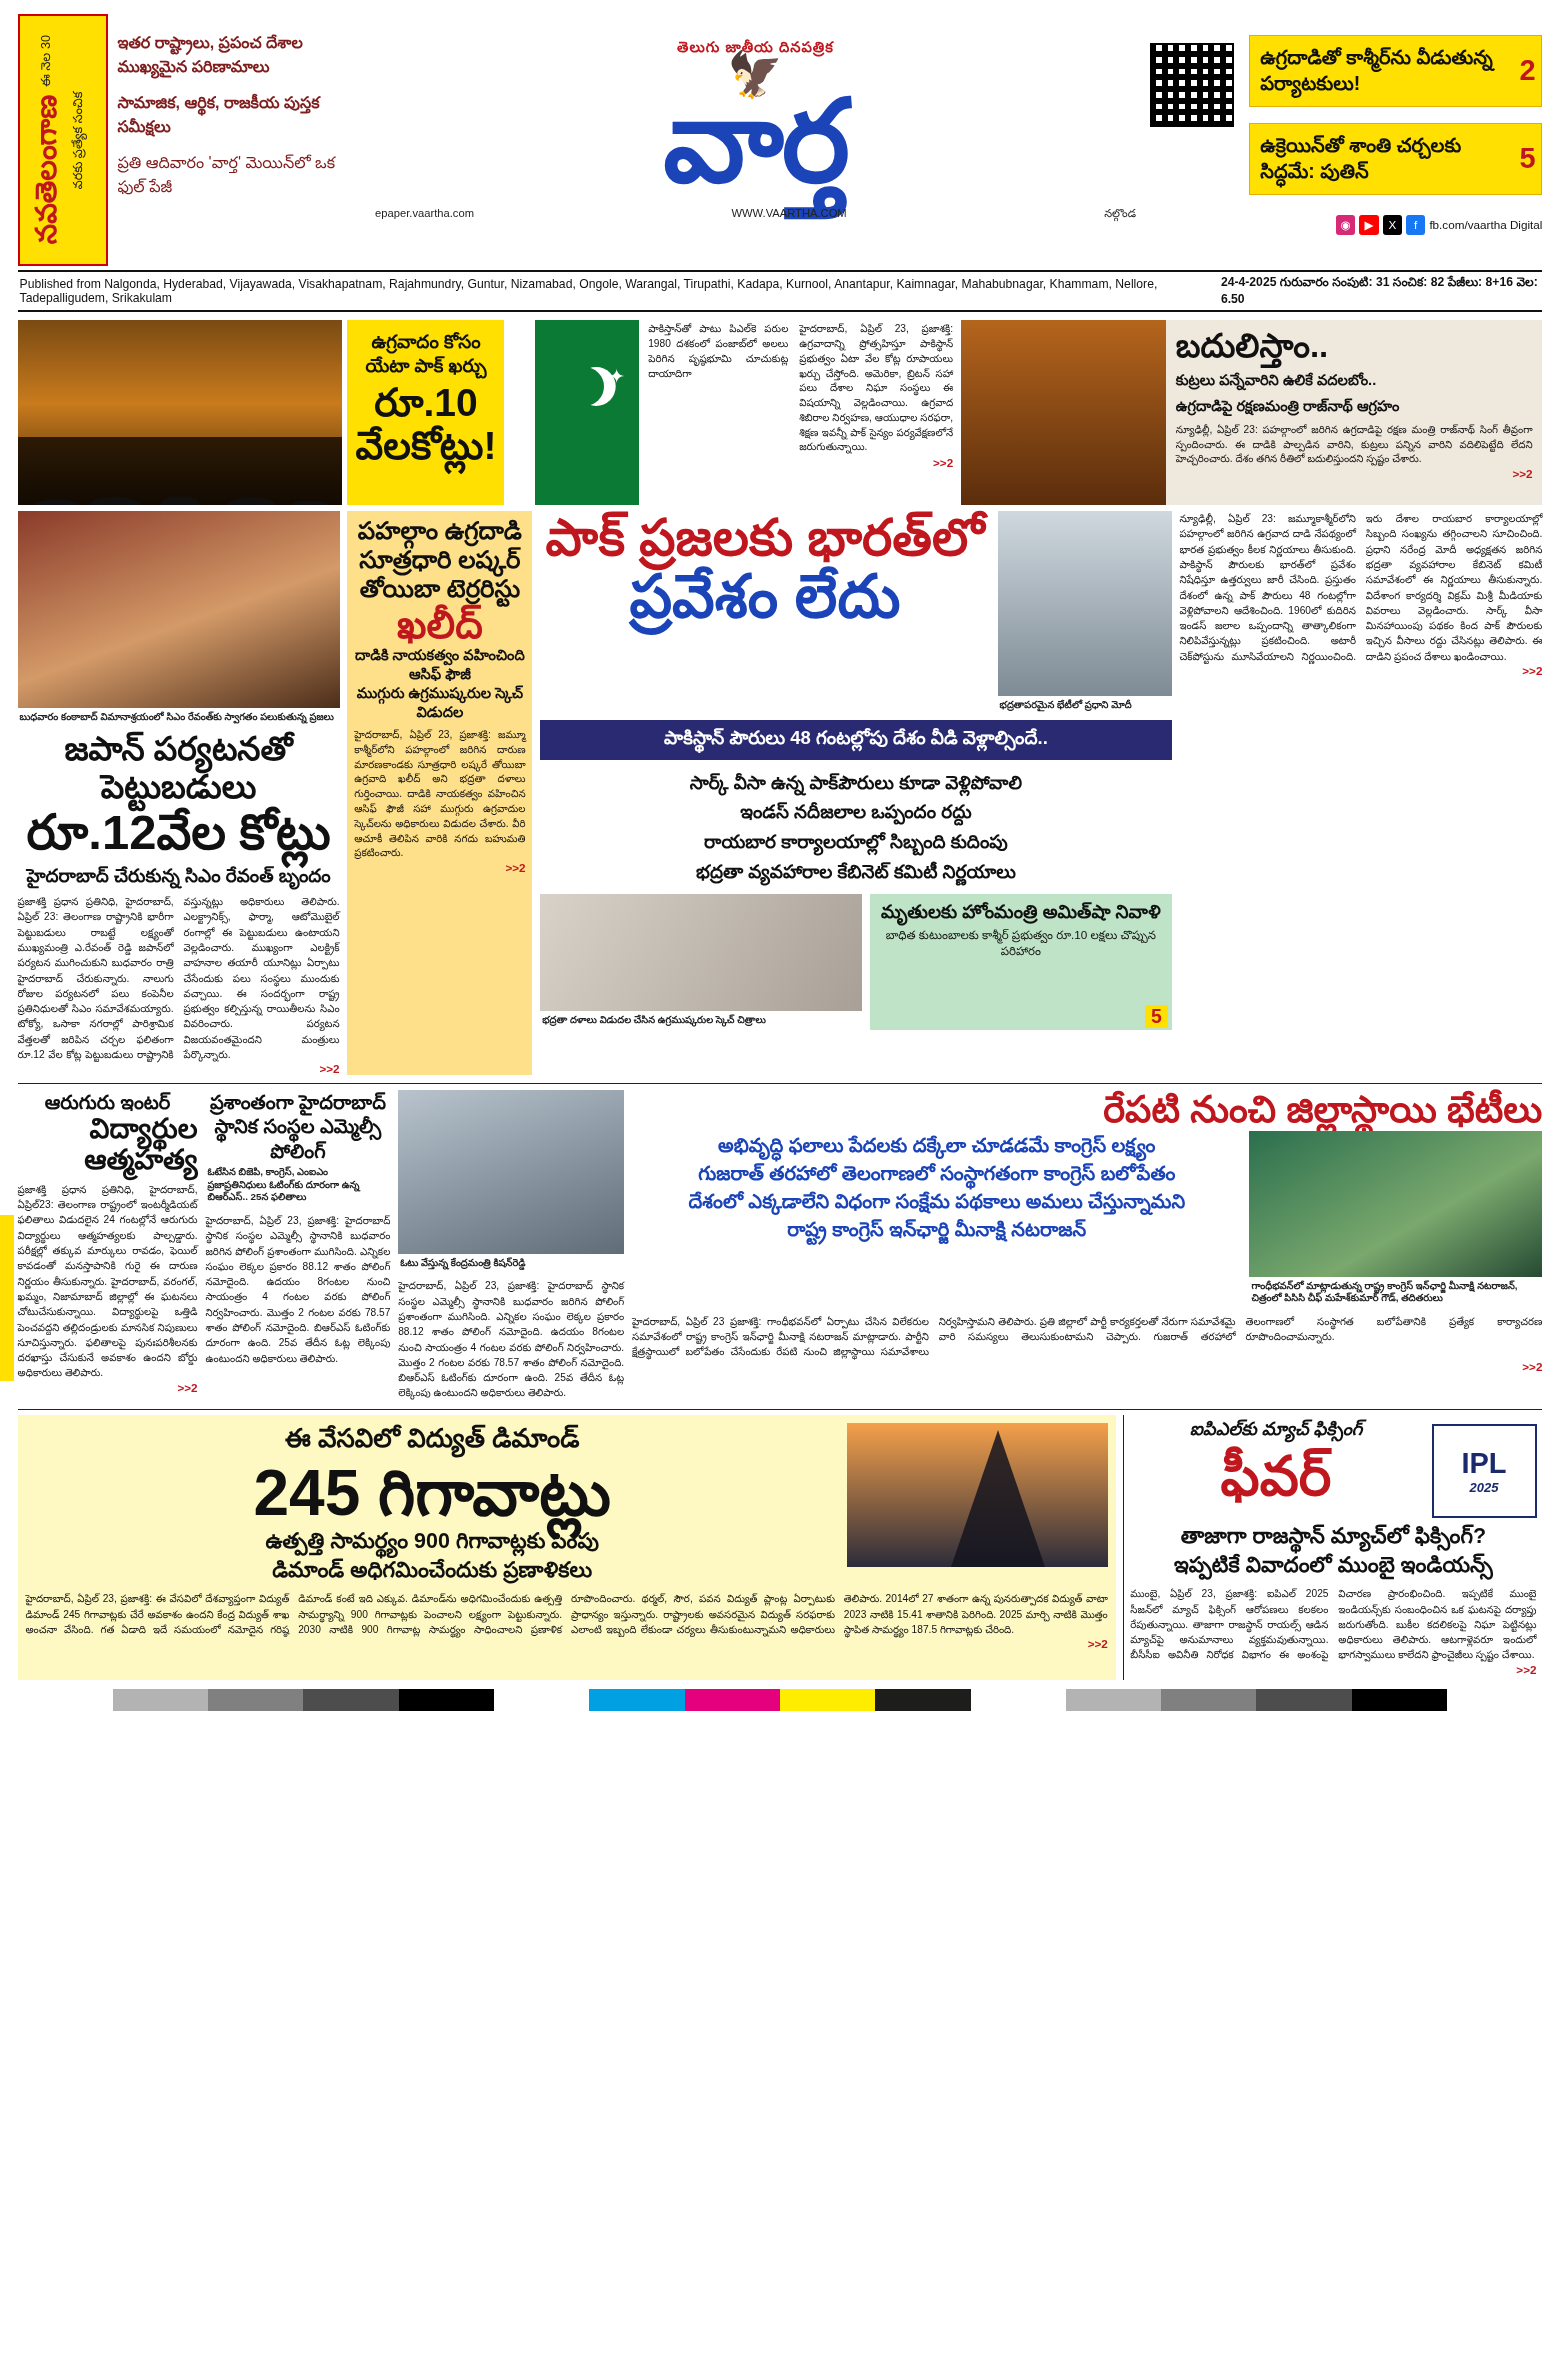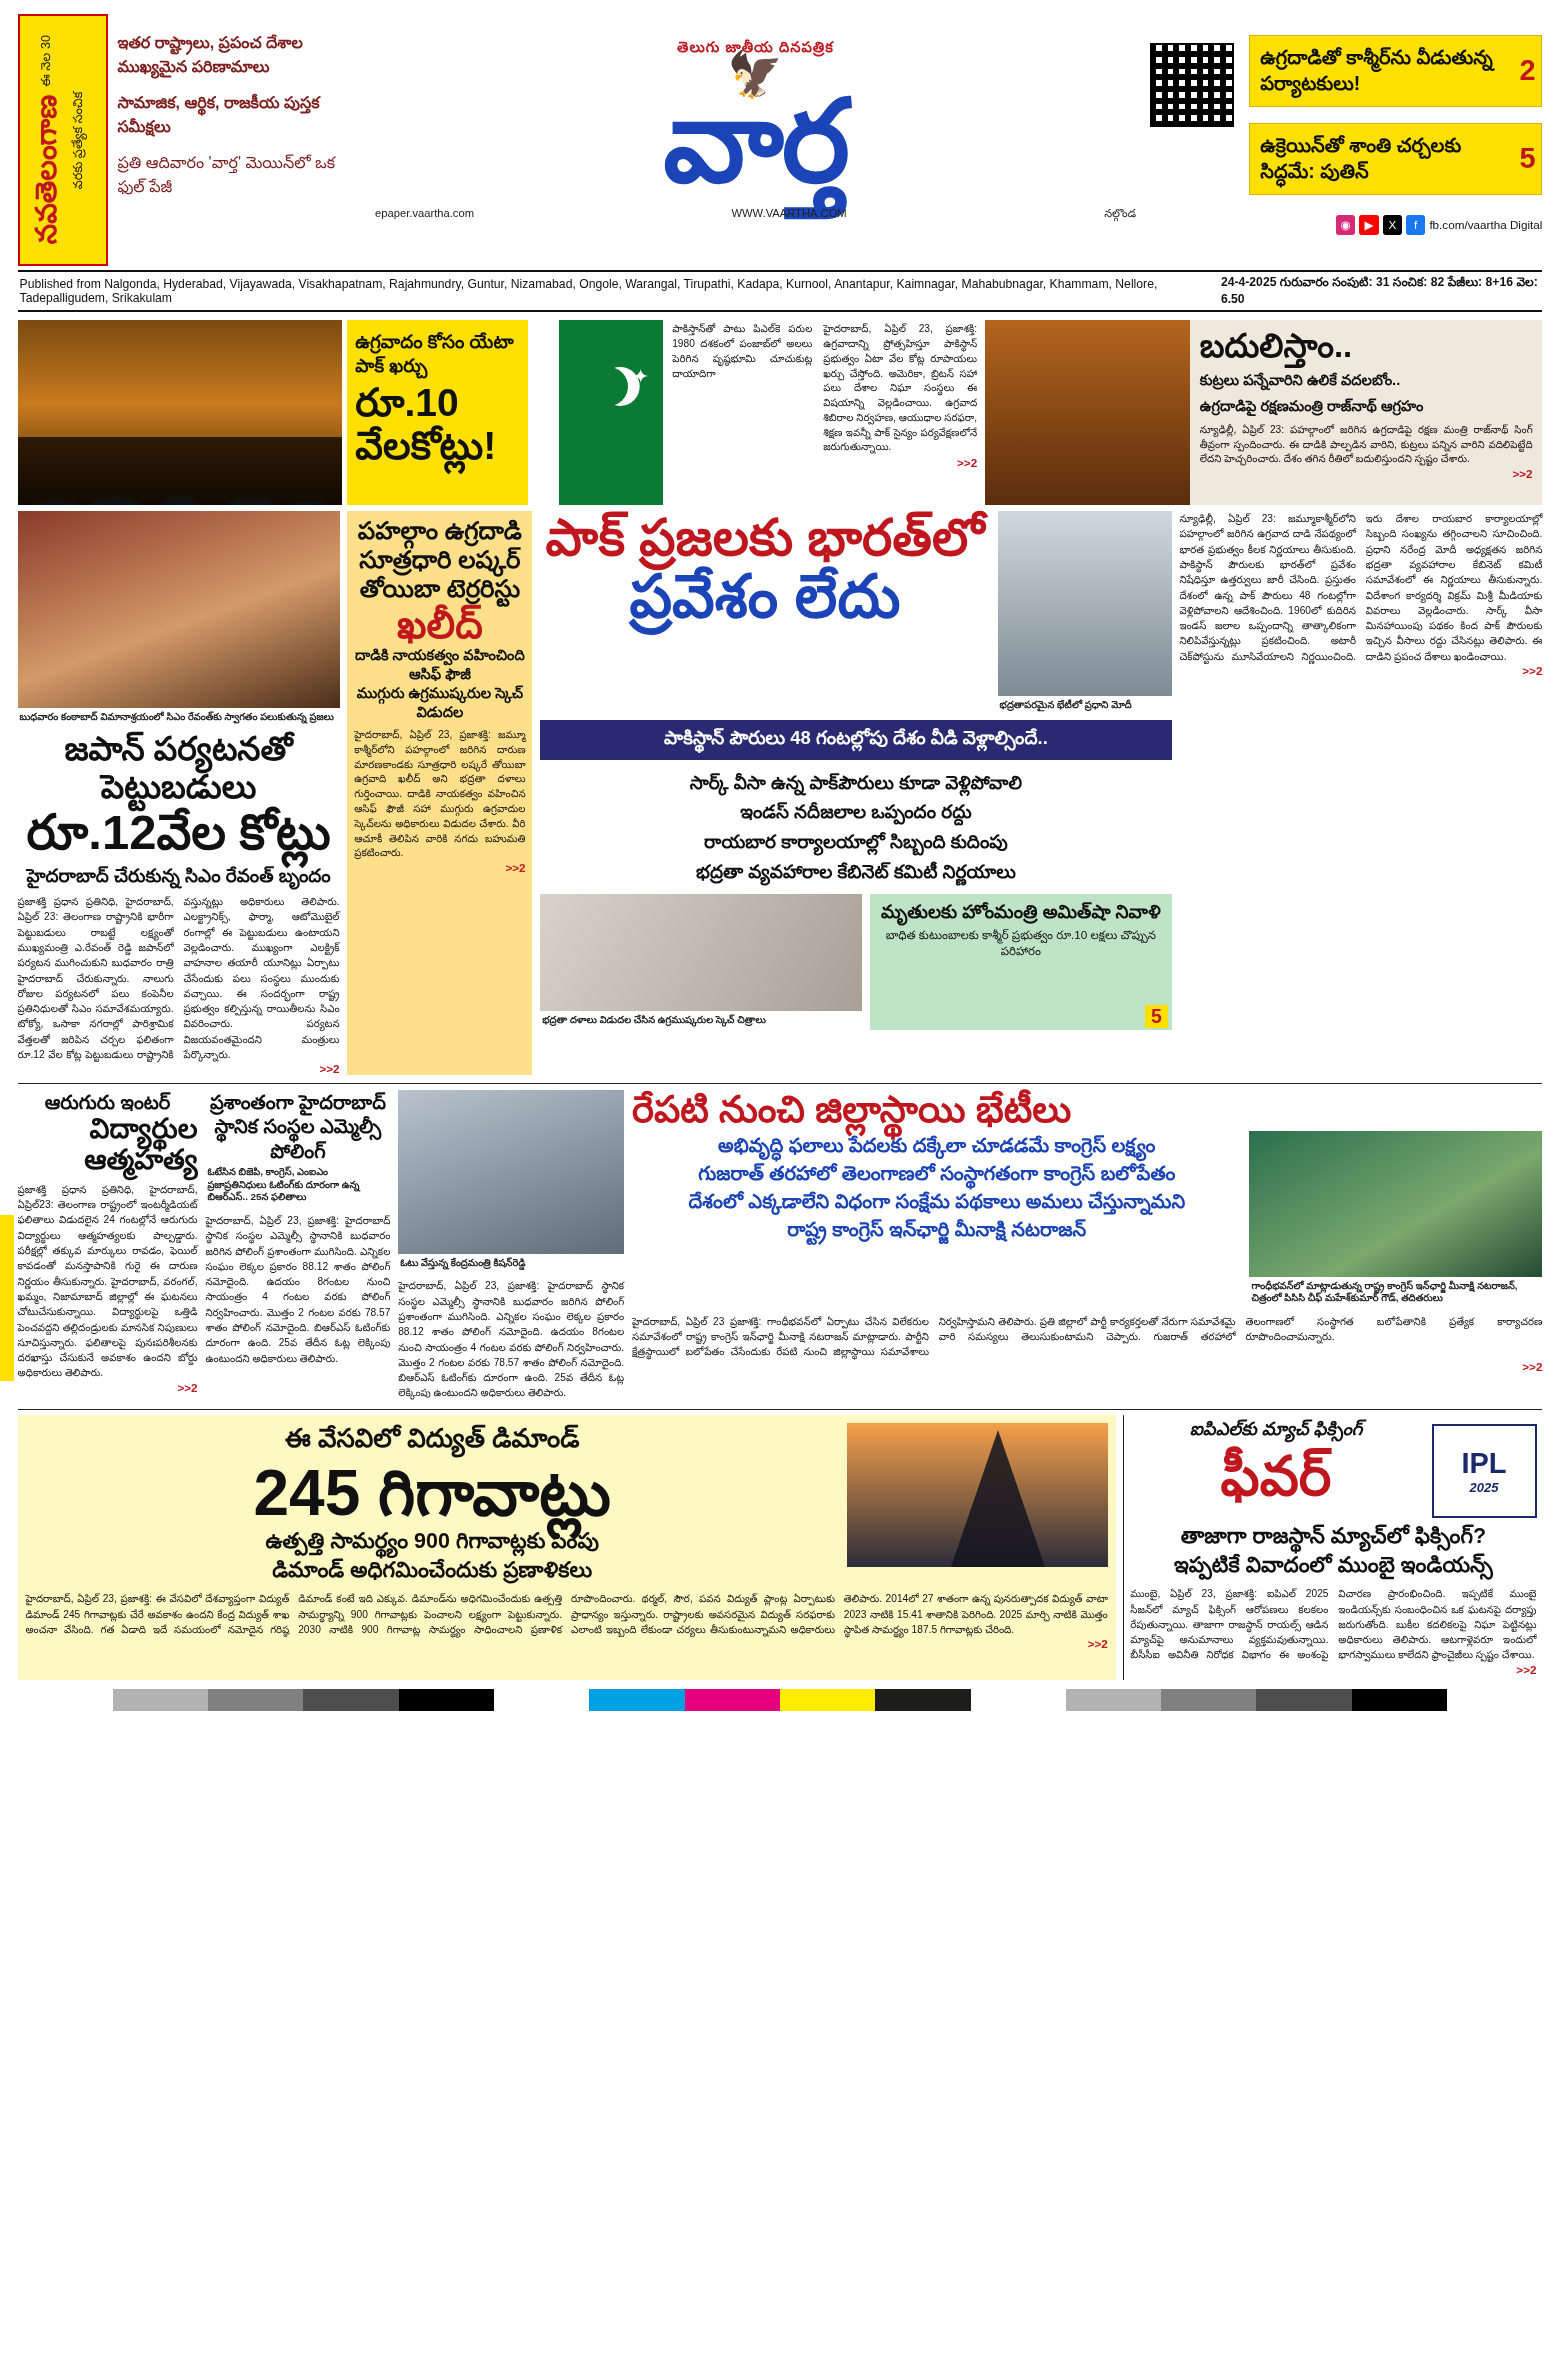--- a/index.html
+++ b/index.html
@@ -81,21 +81,21 @@
   .silh { position:absolute; bottom:0; left:0; right:0; height:68px;
     background:
       radial-gradient(ellipse at 12% 100%, #111 0 21.5px, transparent 22.4px),
       radial-gradient(ellipse at 30% 100%, #111 0 25px, transparent 26px),
       radial-gradient(ellipse at 50% 100%, #111 0 19.5px, transparent 20.5px),
       radial-gradient(ellipse at 72% 100%, #111 0 23.4px, transparent 24.4px),
       radial-gradient(ellipse at 90% 100%, #111 0 17.6px, transparent 18.5px),
       linear-gradient(#2d1a05,#120a02);
   }
   .strip-yellow {
-    width:181px; background:#ffe000; padding:9.8px 7.8px; 
+    width:157px; background:#ffe000; padding:9.8px 7.8px; text-align:center;
     font-weight:bold; color:#111;
   }
   .strip-yellow .l1{font-size:18.5px;line-height:1.3;}
   .strip-yellow .big{font-size:39px;color:#111;line-height:1.1;margin-top:3.9px;}
   .strip-flag { width:129px; background:#0a7a34; position:relative;}
   .strip-flag .white{position:absolute;left:0;top:0;bottom:0;width:25px;background:#fff;}
   .strip-flag .moon{position:absolute;left:55px;top:47px;width:39px;height:39px;border-radius:50%;
     box-shadow:11.7px 0 0 0 #fff; background:transparent;}
   .strip-flag .star{position:absolute;left:98px;top:45px;color:#fff;font-size:19.5px;}
   .strip-txt { width:146px; font-size:10.2px; line-height:1.45; padding:2px 2.9px; text-align:justify;}
@@ -151,21 +151,21 @@
   
   .row2{display:flex;gap:7.8px;margin-top:7.8px;border-top:1.5px solid #222;padding-top:5.9px;}
   .r2a{width:180px;}
   .r2b{width:185px;}
   .r2c{width:226px;}
   .r2d{flex:1;}
   .r2-head{font-size:19.5px;font-weight:bold;text-align:center;line-height:1.25;}
   .r2-big{font-size:28px;font-weight:bold;text-align:right;line-height:1.1;}
   .r2-img{width:100%;height:164px;background:linear-gradient(160deg,#b8c3cd,#5f6d78);}
   .rephoto{width:100%;height:146px;background:linear-gradient(150deg,#2b6f4e,#7aa86d 60%,#254a33);}
-  .r2-red{font-size:37px;font-weight:bold;color:#c0161d;text-align:left;line-height:1.1;}
+  .r2-red{font-size:37px;font-weight:bold;color:#c0161d;text-align:right;line-height:1.1;}
   .r2-blue{font-size:19.5px;font-weight:bold;color:#1a44b8;text-align:center;line-height:1.45;}
 
   
   .row3{display:flex;gap:7.8px;margin-top:7.8px;border-top:1.5px solid #222;padding-top:5.9px;}
   .r3a{flex:1;background:#fef9c3;padding:7.8px;}
   .r3b{width:419px;background:#fff;padding:3.9px 5.9px;border-left:1.5px solid #222;}
   .pow-head{font-size:26px;font-weight:bold;text-align:center;}
   .pow-big{font-size:64px;font-weight:bold;text-align:center;line-height:1.05;}
   .pow-sub{font-size:21.5px;font-weight:bold;text-align:center;line-height:1.35;}
   .pow-row{display:flex;gap:7.8px;}

